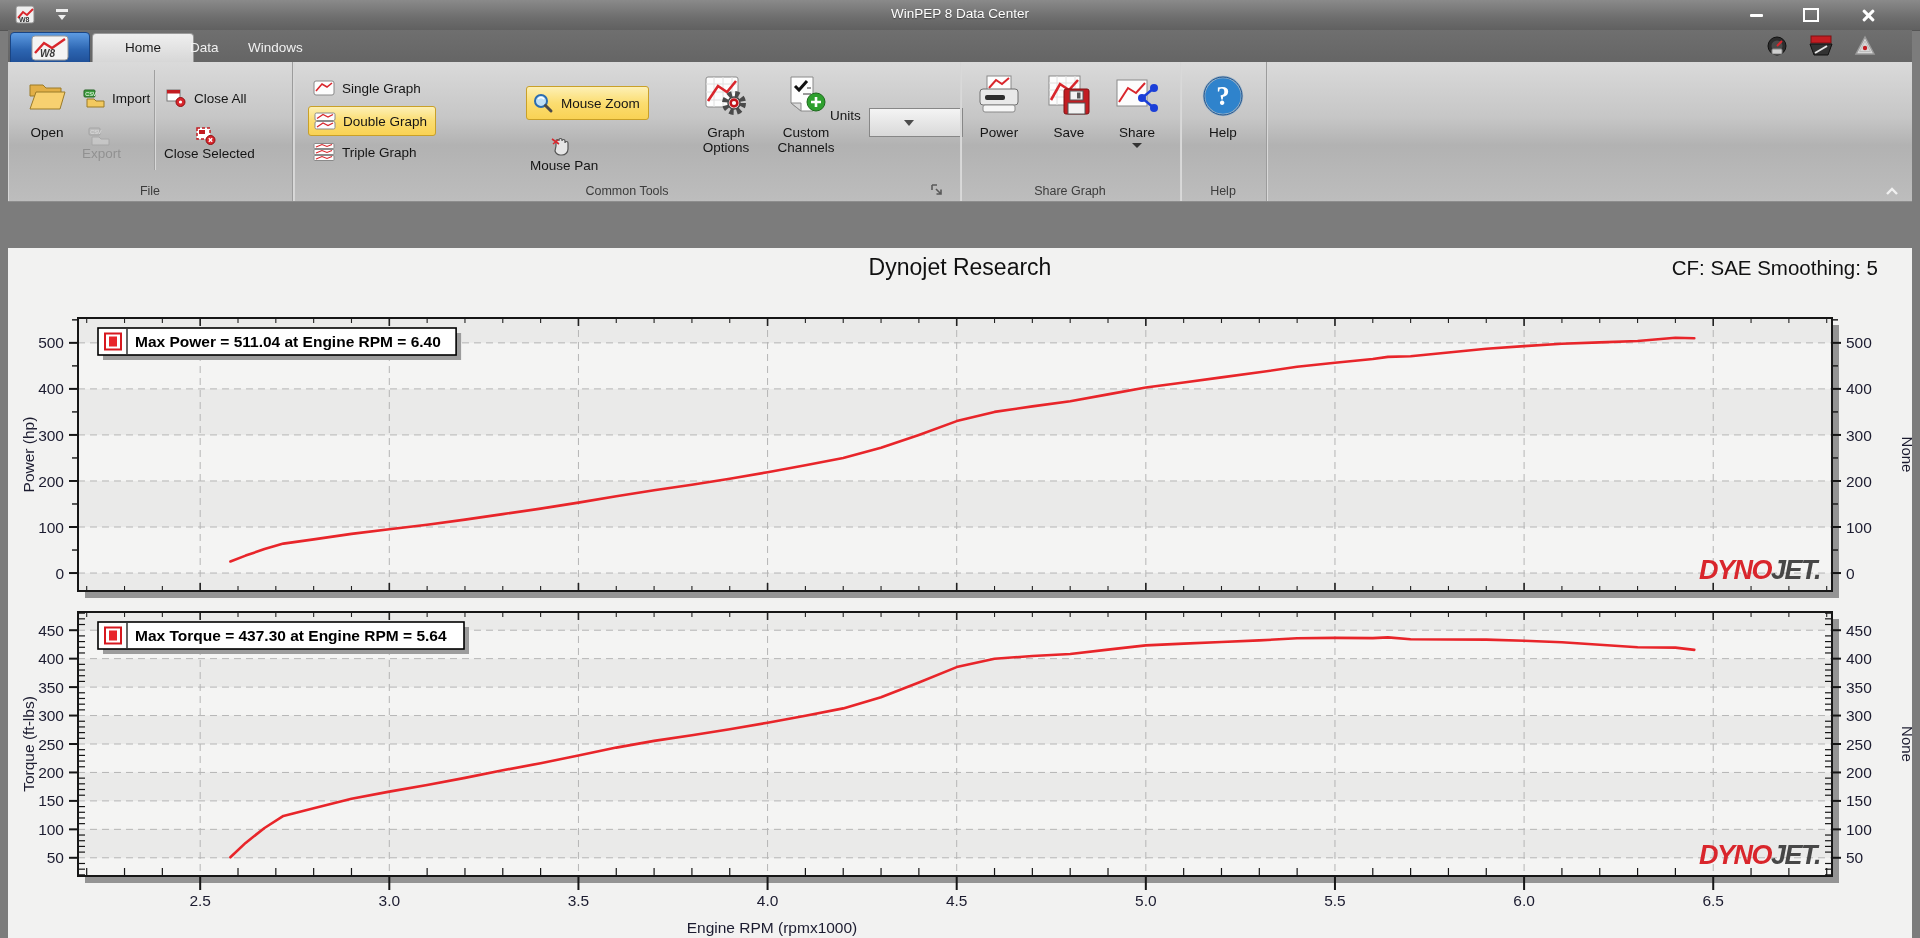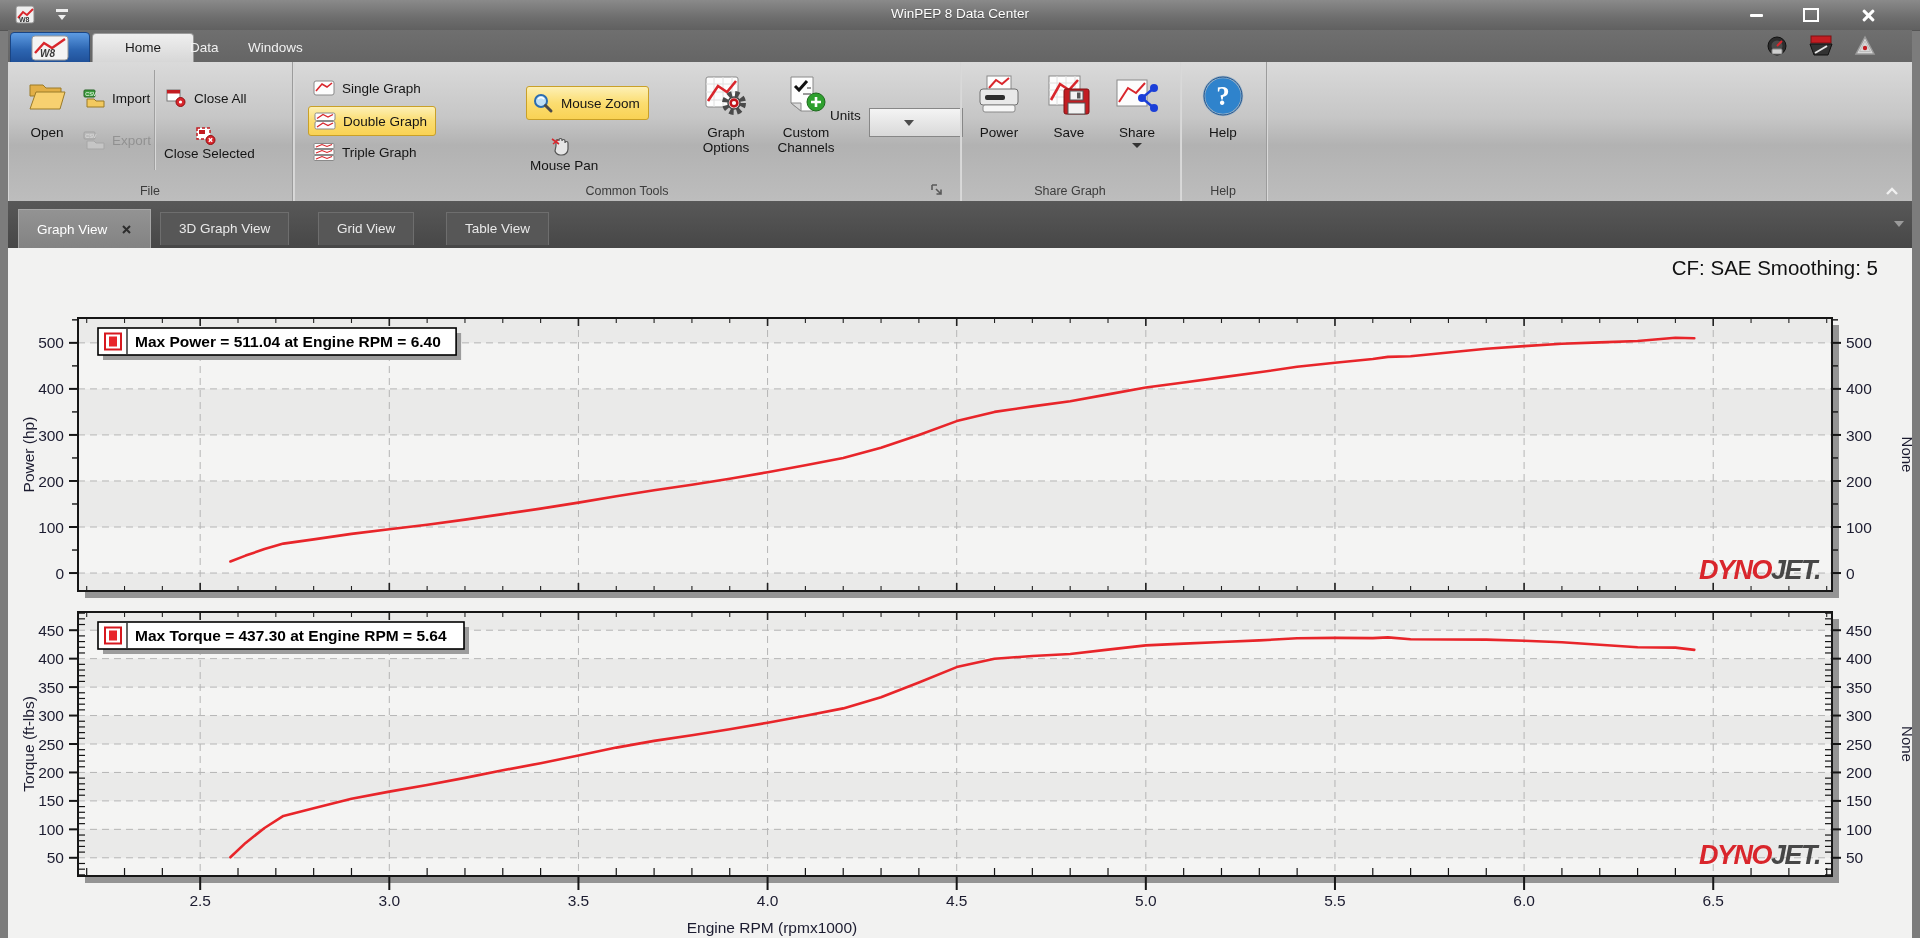--- a/index.html
+++ b/index.html
@@ -42,21 +42,21 @@
   #grp-help{left:1172px;width:86px}
   .grplabel{position:absolute;left:0;right:0;bottom:3px;text-align:center;font-size:12.5px;color:#3c3c3c;}
   .lbtn{position:absolute;top:8px;height:108px;display:flex;flex-direction:column;align-items:center;
     justify-content:flex-start;font-size:13.5px;color:#151515;text-align:center;border-radius:3px;cursor:default;}
   .lbtn .lic{height:52px;display:flex;align-items:center;}
   .lbtn .ltx{line-height:15px;margin-top:3px;}
   .sbtn{position:absolute;height:28px;display:flex;align-items:center;font-size:13.5px;color:#151515;
     padding:0 8px 0 4px;border-radius:3px;white-space:nowrap;cursor:default;}
   .sbtn .sic{width:24px;height:22px;display:flex;align-items:center;justify-content:center;margin-right:6px;}
   .sbtn.hl,.hl{background:linear-gradient(180deg,#fdf0b5,#fbdd71 50%,#f9d254);border:1px solid #c9a028;}
-  .disabled{opacity:.5;color:#6f6f6f;}
+  .disabled{opacity:.5;color:#6f6f6f;flex-direction:column;}
   .vsep{position:absolute;top:8px;width:1px;height:100px;background:#a0a0a0;box-shadow:1px 0 0 #d8d8d8;}
   #units-row{position:absolute;left:536px;top:46px;display:flex;align-items:flex-start;font-size:13.5px;color:#151515;}
   #units-combo{margin-left:8px;width:92px;height:27px;background:linear-gradient(180deg,#f4f4f4,#d9d9d9);
     border:1px solid #878787;display:flex;align-items:center;}
   #units-combo .arr{margin-left:34px;width:0;height:0;border-left:5px solid transparent;border-right:5px solid transparent;border-top:6px solid #4c4c4c;}
   #launcher{position:absolute;right:16px;bottom:4px;width:14px;height:14px;}
   #ribbon-collapse{position:absolute;right:12px;bottom:4px;}
   .share-caret{width:0;height:0;border-left:5px solid transparent;border-right:5px solid transparent;border-top:5px solid #333;margin-top:3px;}
   
   #docstrip{position:absolute;left:8px;top:201px;width:1904px;height:47px;
@@ -353,36 +353,23 @@
         <span class="ltx">Help</span>
       </div>
       <div class="grplabel">Help</div>
     </div>
 
     <svg id="ribbon-collapse" width="16" height="12" viewBox="0 0 16 12">
       <polyline points="3,9 8,4 13,9" fill="none" stroke="#f0f0f0" stroke-width="2.4"></polyline>
     </svg>
   </div>
 
-  <div id="docstrip">
-    <div class="dtab active" id="dt0">
-      <span>Graph View</span>
-      <span class="dclose">
-        <svg width="11" height="11" viewBox="0 0 11 11">
-            <path d="M2 2 L9 9 M9 2 L2 9" stroke="#2d2d2d" stroke-width="2"></path>
-          </svg>
-      </span>
-    </div>
-    <div class="dtab" id="dt1">3D Graph View</div>
-    <div class="dtab" id="dt2">Grid View</div>
-    <div class="dtab" id="dt3">Table View</div>
-    <span id="strip-caret"></span>
-  </div>
 
   <div id="content">
+    <div id="hdr-title">Dynojet Research</div>
     <div id="hdr-cf">CF: SAE Smoothing: 5</div>
     <div id="charts"></div>
   <svg class="chartsvg" width="1904" height="306" style="top:52px;">
         <rect x="77" y="25" width="1754" height="273" fill="#949494"></rect>
         <rect x="70" y="18" width="1754" height="273" fill="#f4f4f3"></rect>
         <rect x="70" y="18" width="1754" height="24.860033726812816" fill="#eaeae9"></rect>
         <rect x="70" y="88.89713322091063" width="1754" height="46.037099494097816" fill="#eaeae9"></rect>
         <rect x="70" y="180.97133220910627" width="1754" height="46.03709949409779" fill="#eaeae9"></rect>
         <rect x="70" y="273.04553119730184" width="1754" height="17.95446880269816" fill="#eaeae9"></rect>
         <line x1="192.1785637265473" y1="18" x2="192.1785637265473" y2="291" stroke="#b5b5b5" stroke-width="1" stroke-dasharray="7 5"></line>

